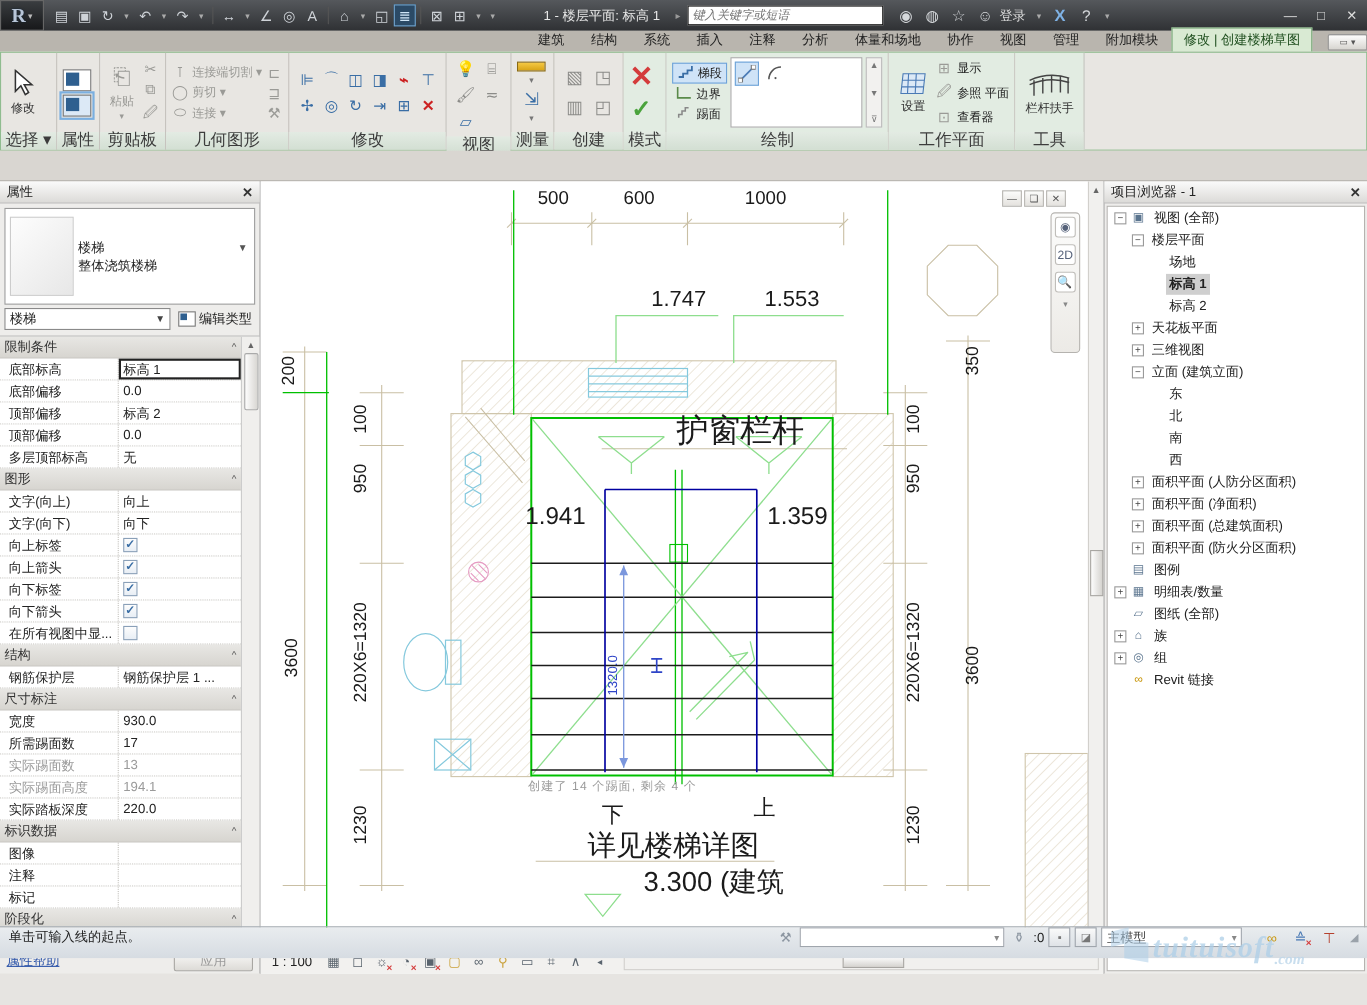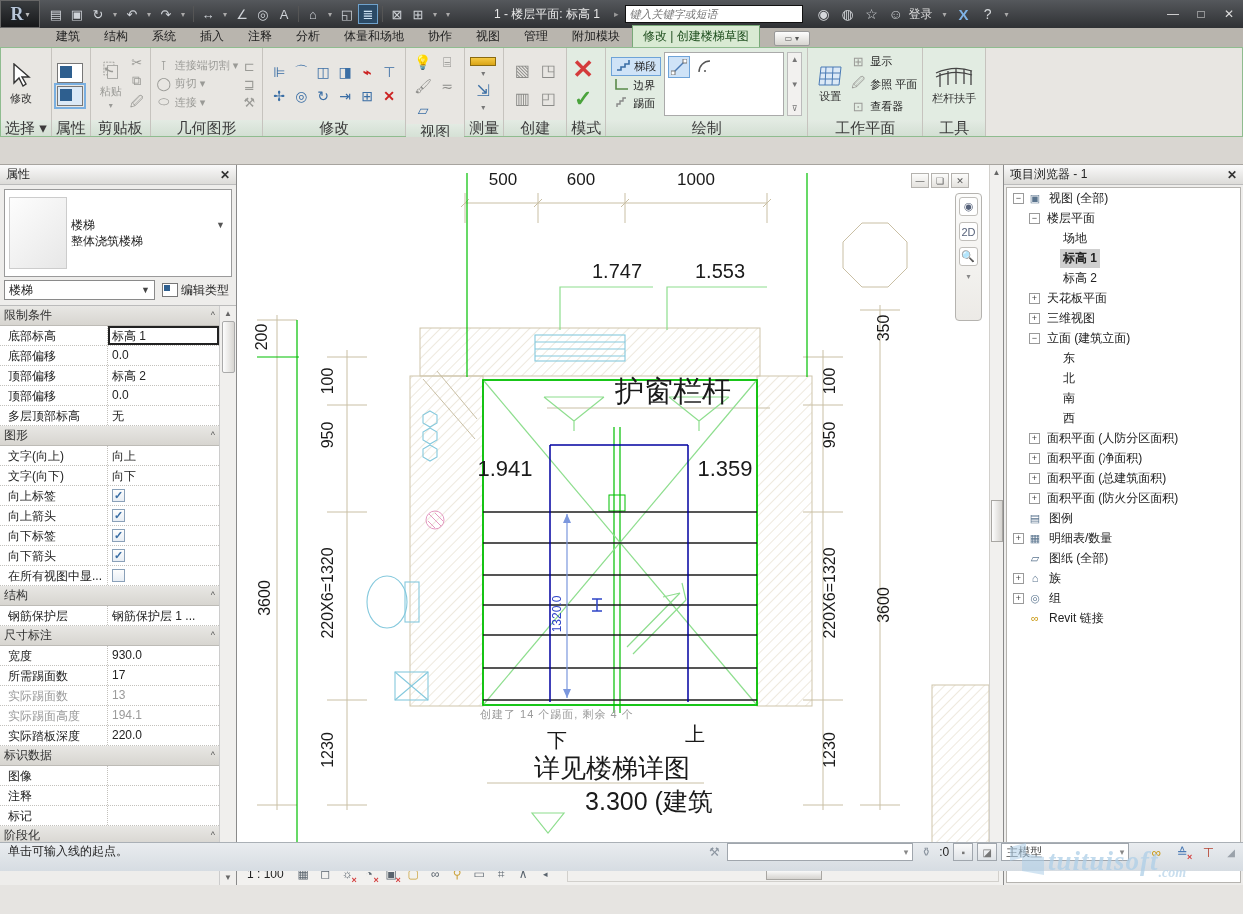--- a/index.html
+++ b/index.html
@@ -26,21 +26,21 @@
     color:#777; font-size:11px; padding:0 4px; font-family:"Liberation Sans",sans-serif; }
   .tb-icons { display:flex; align-items:center; gap:2px; margin-left:10px; }
   .tbi { width:22px; height:20px; display:flex; align-items:center; justify-content:center; color:#d5d8db; font-size:14px; }
   .tbi.xchg { color:#7fb2e5; font:bold 15px "Liberation Sans",sans-serif; }
   .signin-lbl { color:#ddd; margin:0 4px 0 0; }
   .winbtns { margin-left:auto; display:flex; }
   .winbtn { width:28px; height:22px; display:flex; align-items:center; justify-content:center; color:#ddd; font-size:12px; }
 
   
   .tabrow { position:absolute; left:0; top:28px; width:100%; height:19px; background:#b9b5ae;
-    display:flex; align-items:flex-end; padding-left:44px; }
+    display:flex; align-items:flex-end; padding-left:44px;justify-content:flex-end; }
   .rtab { padding:2px 12px; color:#222; white-space:nowrap; }
   .ctxtab { padding:2px 10px; background:#d9ead3; border:1px solid #79a979; border-bottom:none;
     color:#1f4f1f; white-space:nowrap; }
   .panelbtn { margin-left:14px; width:36px; height:15px; background:linear-gradient(#fdfdfd,#d7d5d0);
     border:1px solid #999; border-radius:2px; display:flex; align-items:center; justify-content:center;
     font-size:8px; color:#555; gap:3px; margin-bottom:1px; }
 
   
   .ribbon { position:absolute; left:0; top:47px; width:100%; height:90px; background:#e8e6e2;
     border:1px solid #8fbc8f; display:flex; }
@@ -623,20 +623,24 @@
               <span class="plabel">创建的阶段</span>
               <span class="pval">新构造</span>
             </div>
           </div>
         <div class="pscroll">
           <span class="sarrow">▲</span>
           <span class="sthumb"></span>
           <span class="sarrow" style="margin-top:auto">▼</span>
         </div>
       </div>
+      <div class="pfoot">
+        <span class="phelp">属性帮助</span>
+        <span class="applybtn">应用</span>
+      </div>
     </div>
 
     <div class="canvas">
       <div class="drawarea">
         <svg id="draw-svg" class="svgtext" viewBox="0 0 752 697" width="752" height="697">
           <defs>
             <pattern id="hat" width="7" height="7" patternTransform="rotate(45)" patternUnits="userSpaceOnUse">
               <line x1="0" y1="0" x2="0" y2="7" stroke="#ddd3bd" stroke-width="1"></line>
             </pattern>
           </defs>

